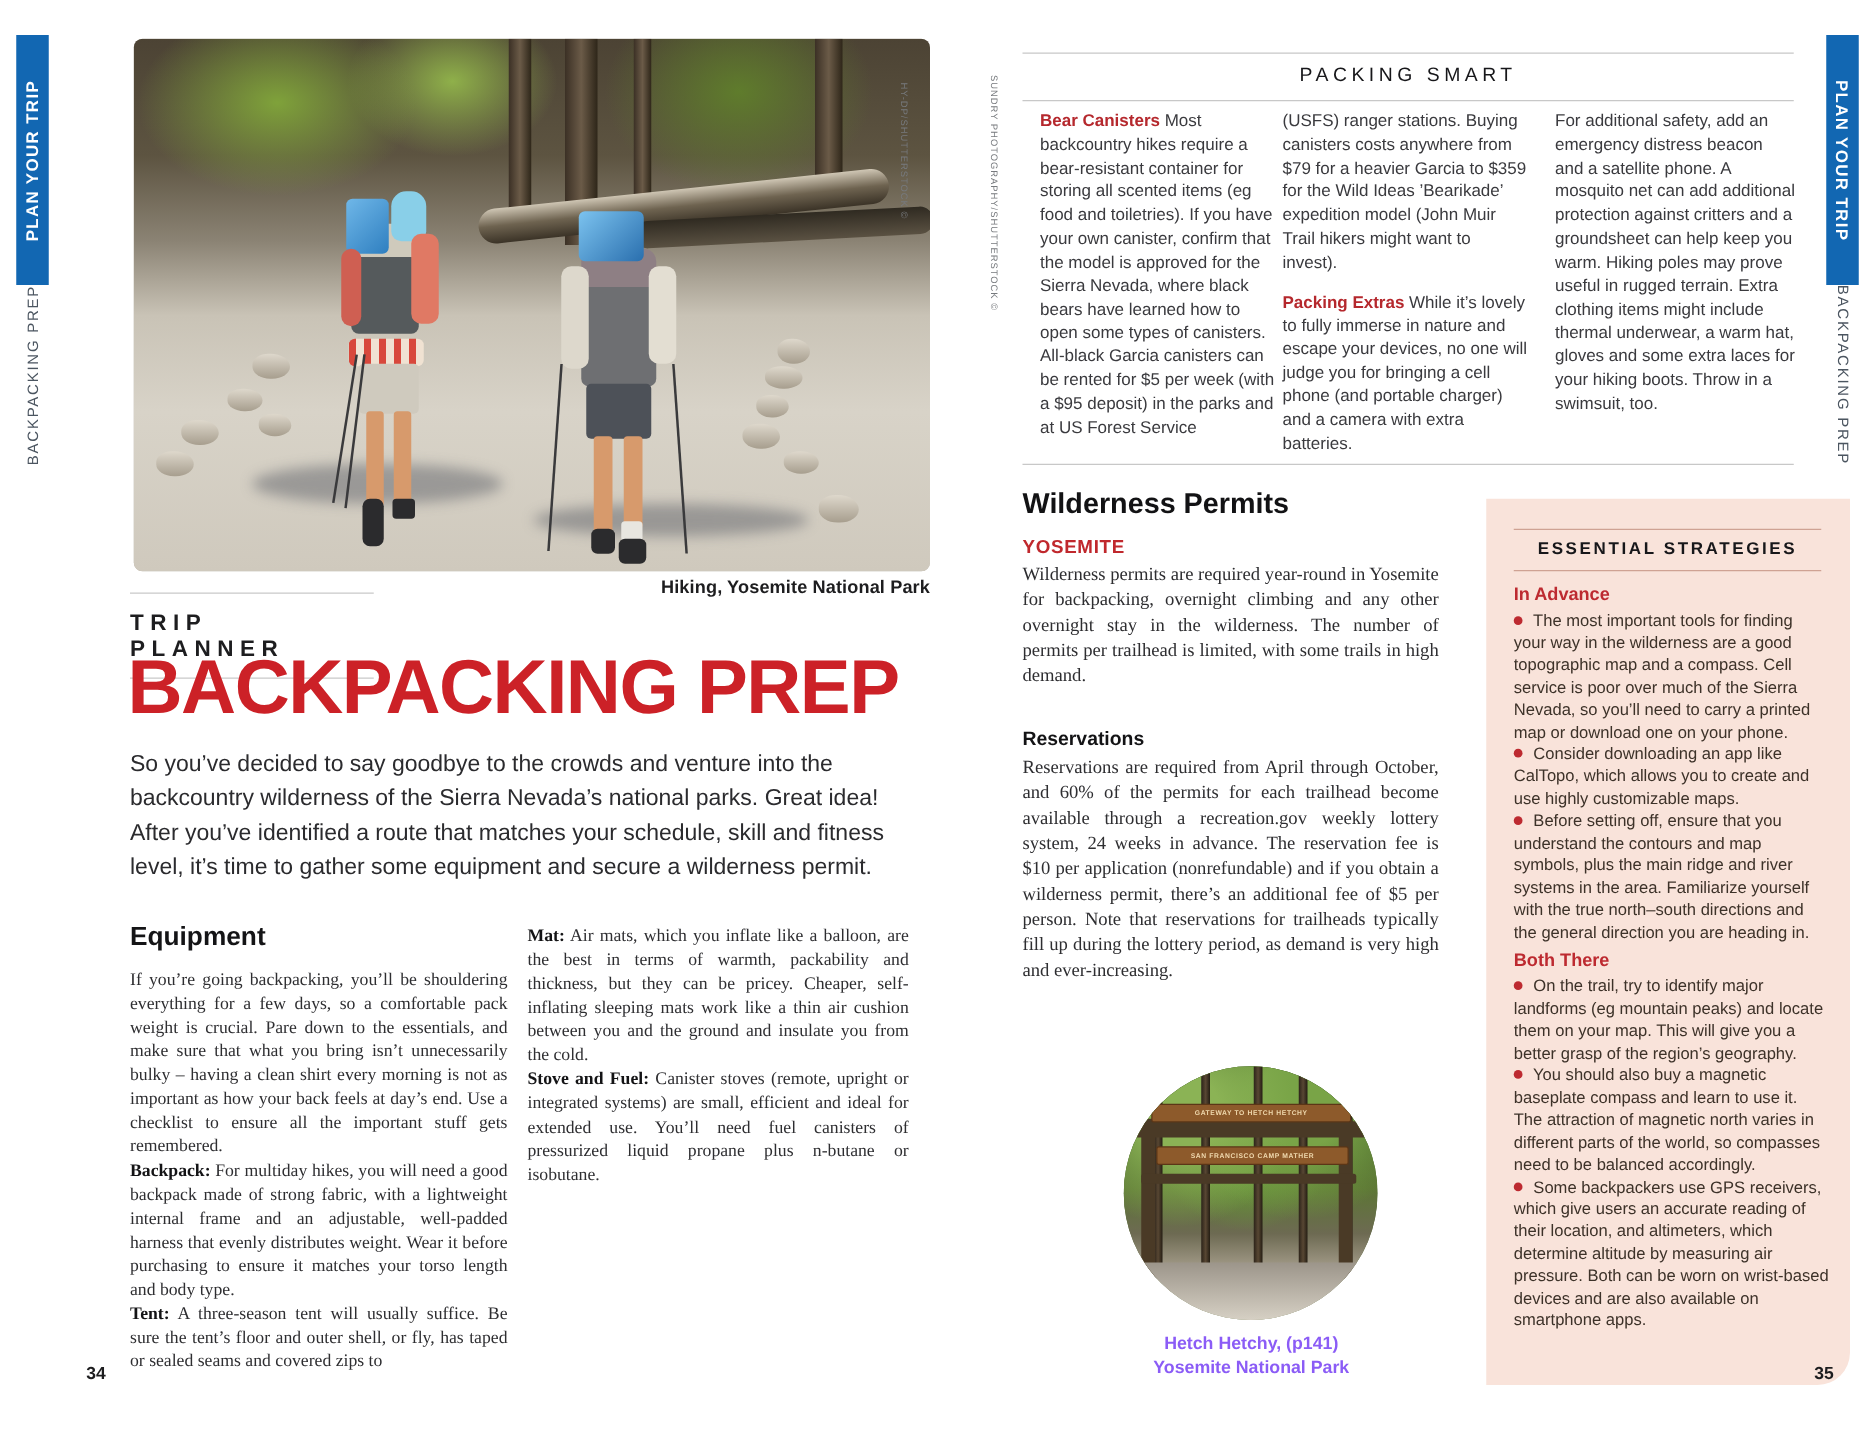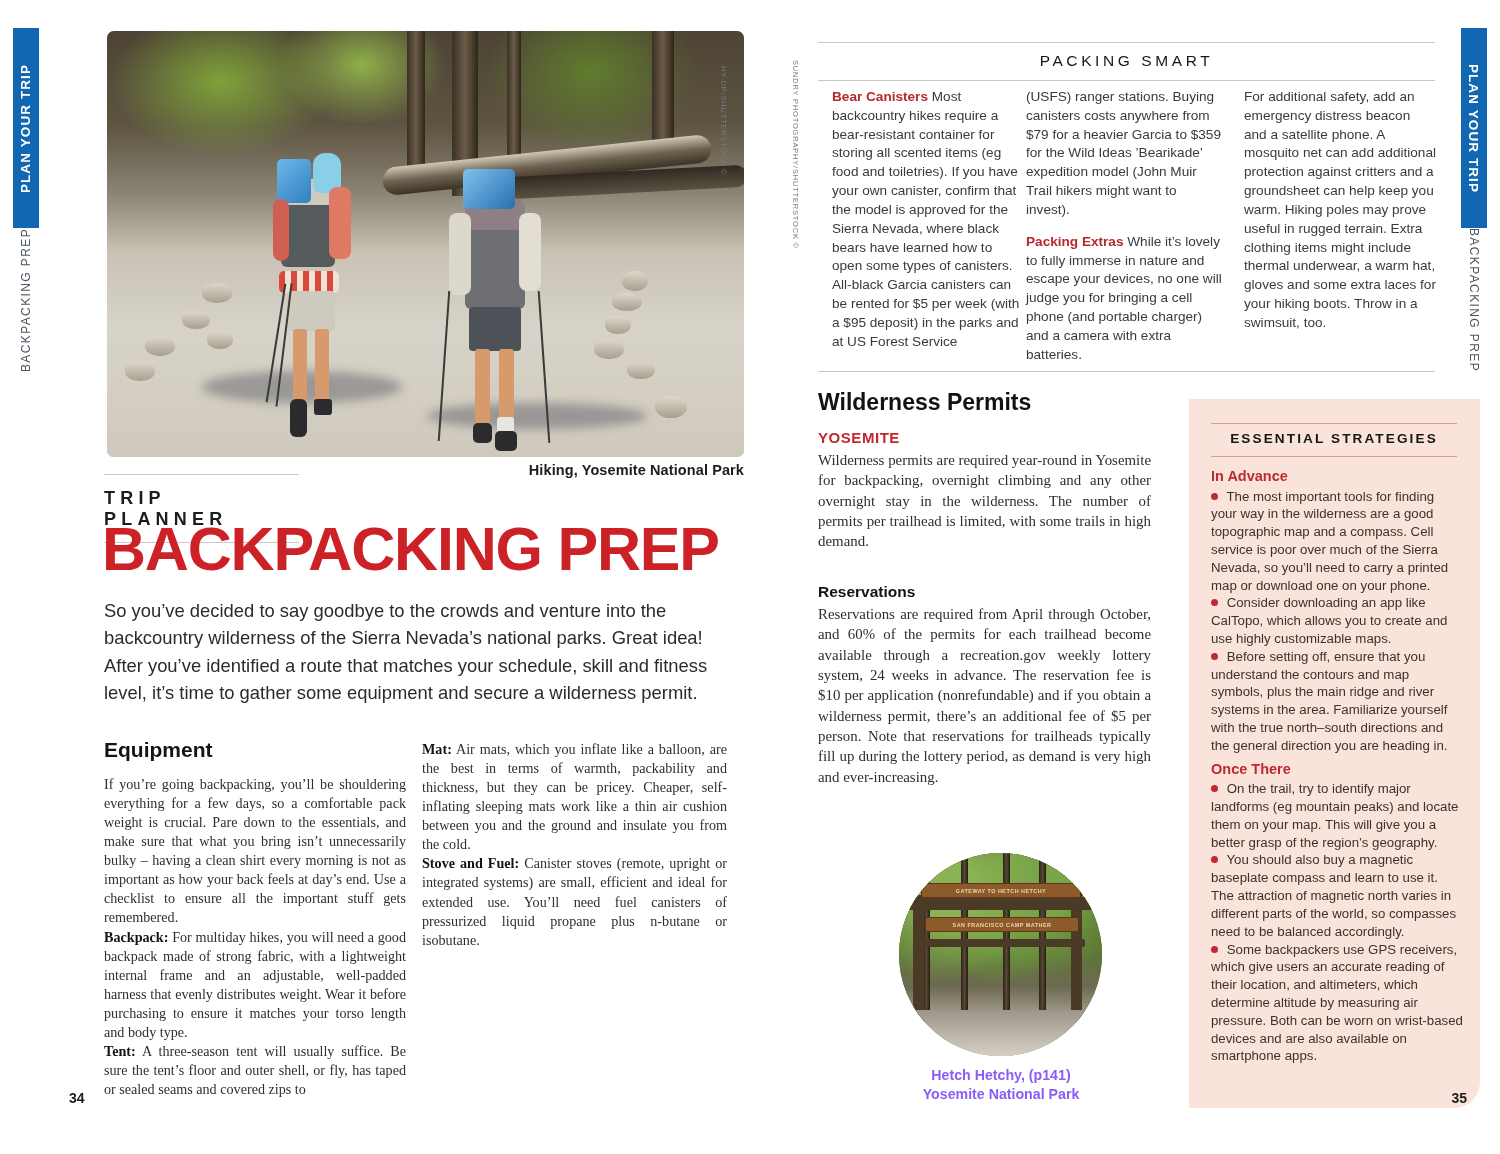--- a/index.html
+++ b/index.html
@@ -382,21 +382,21 @@
     <div class="es-box" style="left:391px;margin-left:48px;">
       <div class="es-rule es-rule-top"></div>
       <div class="es-title">ESSENTIAL STRATEGIES</div>
       <div class="es-rule es-rule-bot"></div>
       <div class="es-content">
           <div class="es-sub">In Advance</div>
           <div class="es-item"><span class="dot"></span> The most important tools for finding your way in the wilderness are a good topographic map and a compass. Cell service is poor over much of the Sierra Nevada, so you’ll need to carry a printed map or download one on your phone.</div>
           <div class="es-item"><span class="dot"></span> Consider downloading an app like CalTopo, which allows you to create and use highly customizable maps.</div>
           <div class="es-item"><span class="dot"></span> Before setting off, ensure that you understand the contours and map symbols, plus the main ridge and river systems in the area. Familiarize yourself with the true north–south directions and the general direction you are heading in.</div>
           <div class="es-gap"></div>
-          <div class="es-sub">Once There</div>
+          <div class="es-sub">Both There</div>
           <div class="es-item"><span class="dot"></span> On the trail, try to identify major landforms (eg mountain peaks) and locate them on your map. This will give you a better grasp of the region’s geography.</div>
           <div class="es-item"><span class="dot"></span> You should also buy a magnetic baseplate compass and learn to use it. The attraction of magnetic north varies in different parts of the world, so compasses need to be balanced accordingly.</div>
           <div class="es-item"><span class="dot"></span> Some backpackers use GPS receivers, which give users an accurate reading of their location, and altimeters, which determine altitude by measuring air pressure. Both can be worn on wrist-based devices and are also available on smartphone apps.</div>
         </div>
     </div>
 
     <div class="folio folio-right">35</div>
   </div>
 
 </div>

